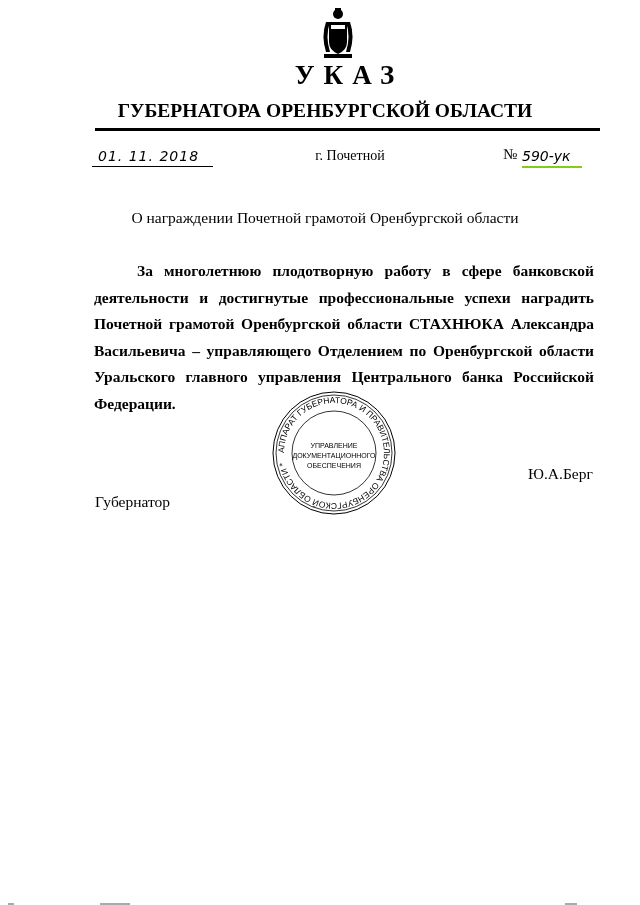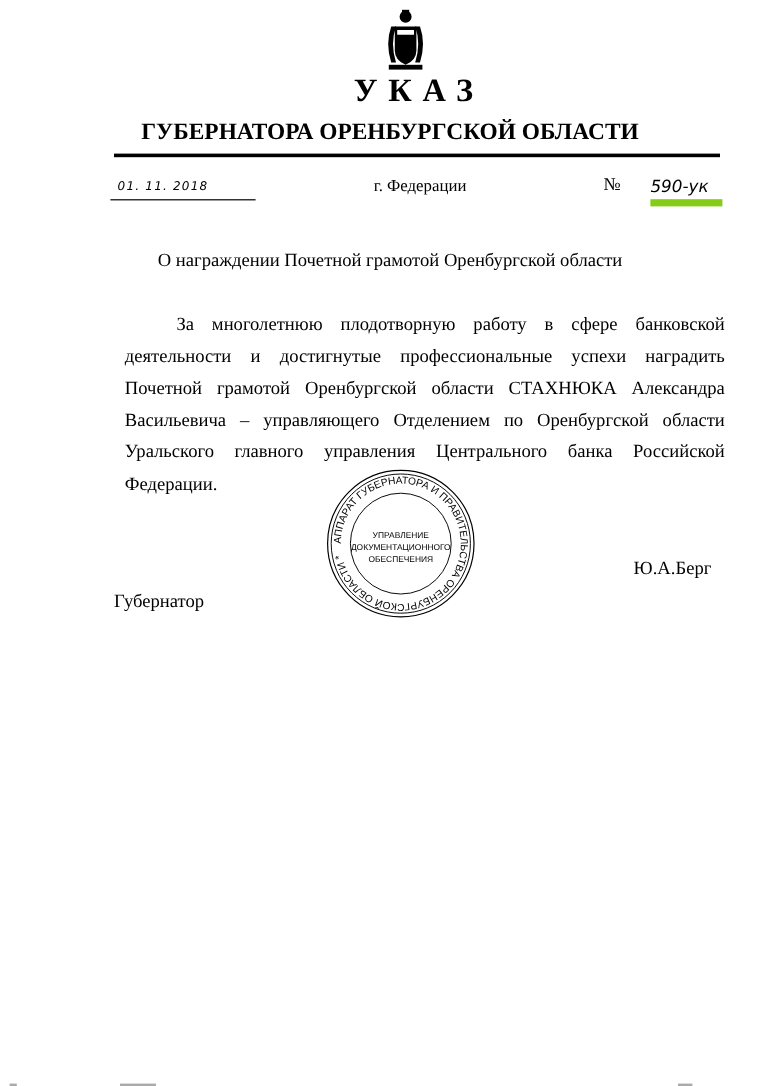--- a/index.html
+++ b/index.html
@@ -6,30 +6,30 @@
   body { width:640px; height:905px; position:relative; overflow:hidden;
          font-family:"Liberation Serif", serif; color:#000; }
   .abs { position:absolute; }
   .emblem { left:318px; top:8px; width:40px; height:52px; }
   .title { left:0; width:640px; top:60px; text-align:center; font-weight:bold;
            font-size:27px; letter-spacing:9px;margin-left:29px; }
   .subtitle { left:0; width:650px; top:100px; text-align:center; font-weight:bold;
               font-size:19.5px; }
   .rule { left:95px; top:128px; width:505px; height:3px; background:#000; }
   .date { left:92px; top:146px; width:115px; border-bottom:1px solid #000;
-          font-style:italic; font-family:"DejaVu Sans", sans-serif; font-size:10px;
+          font-style:italic; font-family:"DejaVu Sans", sans-serif; font-size:14px;
           letter-spacing:1px; padding-left:6px; height:20px; line-height:20px; }
   .city { left:290px; top:148px; width:120px; text-align:center; font-size:14px; }
   .num-sign { left:503px; top:146px; font-size:15px; }
-  .num-val { left:542px; top:146px; width:60px; border-bottom:6px solid #84cc16;
+  .num-val { left:522px; top:146px; width:60px; border-bottom:2px solid #84cc16;
              font-style:italic; font-family:"DejaVu Sans", sans-serif; font-size:14px;
              height:20px; line-height:20px; }
   .heading { left:0; width:650px; top:209px; text-align:center; font-size:15.5px; }
-  .body-text { left:104px; top:258px; width:500px; font-size:15.5px; line-height:26.5px;
-               text-align:justify; text-indent:43px; }
+  .body-text { left:94px; top:258px; width:500px; font-size:15.5px; line-height:26.5px;
+               text-align:justify; text-indent:43px;font-weight:bold; }
   .sig-label { left:95px; top:445px; font-size:15.5px;margin-top:48px; }
   .sig-name { left:528px; top:465px; font-size:15.5px; }
   .seal { left:271px; top:390px; width:126px; height:126px; }
   .seal-text { font-family:"Liberation Sans", sans-serif; }
   .scan-mark { background:#aaa; height:2px; }
 </style>
 </head>
 <body>
 
 <svg class="abs emblem" viewBox="0 0 40 52">
@@ -40,21 +40,21 @@
   <path d="M11 14 L29 14 L29 34 Q29 42 20 46 Q11 42 11 34Z" fill="#000"></path>
   <path d="M13 17 L27 17 L27 21 L13 21Z" fill="#fff"></path>
   <rect x="6" y="46" width="28" height="4" fill="#000"></rect>
 </svg>
 
 <div class="abs title">УКАЗ</div>
 <div class="abs subtitle">ГУБЕРНАТОРА ОРЕНБУРГСКОЙ ОБЛАСТИ</div>
 <div class="abs rule"></div>
 
 <div class="abs date">01. 11. 2018</div>
-<div class="abs city">г. Федерации</div>
+<div class="abs city">г. Почетной</div>
 <div class="abs num-sign">№</div>
 <div class="abs num-val">590-ук</div>
 
 <div class="abs heading">О награждении Почетной грамотой Оренбургской области</div>
 <div class="abs body-text">За многолетнюю плодотворную работу в сфере банковской деятельности и достигнутые профессиональные успехи наградить Почетной грамотой Оренбургской области СТАХНЮКА Александра Васильевича – управляющего Отделением по Оренбургской области Уральского главного управления Центрального банка Российской Федерации.</div>
 
 <div class="abs sig-label">Губернатор</div>
 <div class="abs sig-name">Ю.А.Берг</div>
 
 <svg class="abs seal" viewBox="0 0 126 126">

